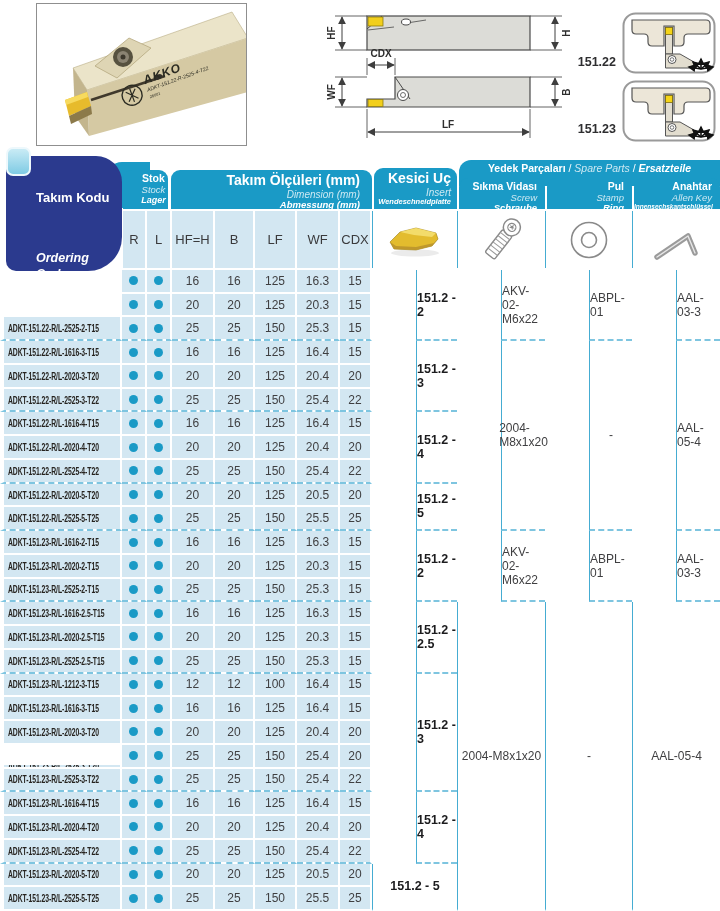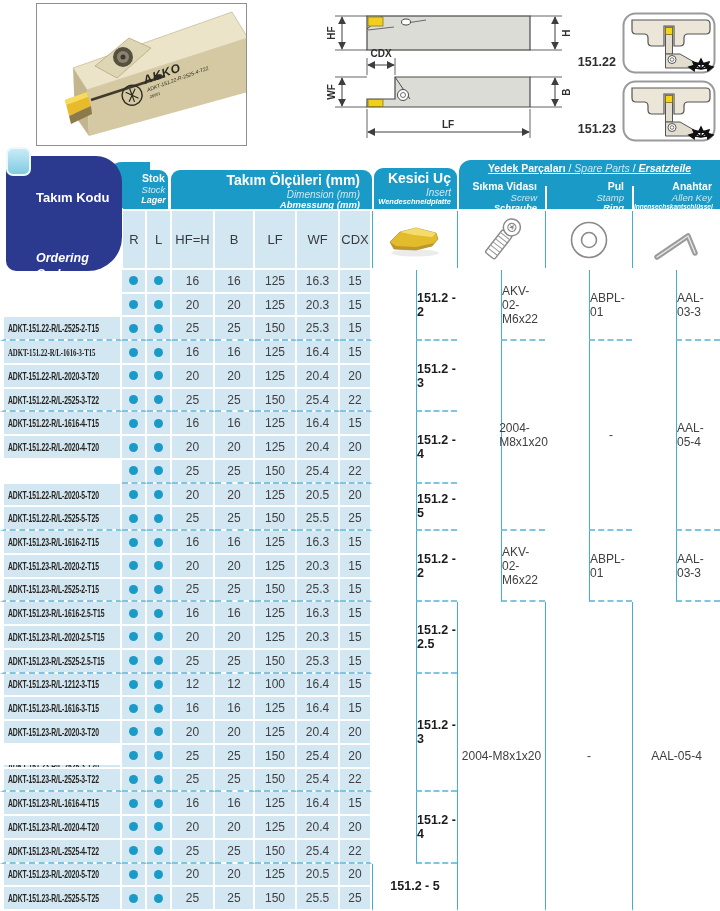--- a/index.html
+++ b/index.html
@@ -32,21 +32,21 @@
         box-sizing:border-box;text-align:right;padding:3px 8px 0 0;line-height:1.12;z-index:2;}
   .h-tr{font-weight:bold;font-size:14px;}
   .h-en{font-style:italic;font-size:10px;color:rgba(255,255,255,.78);}
   .h-de{font-weight:bold;font-style:italic;font-size:9.5px;}
   .stok-box{left:123px;top:170px;width:45px;height:39px;text-align:center;padding:3px 0 0 16px;}
   .stok-box .h-tr{font-size:10.5px;} .stok-box .h-en{font-size:9.5px;} .stok-box .h-de{font-size:9px;}
   .dims-box{left:171px;top:170px;width:201px;height:39px;padding-right:12px;}
   .insert-box{left:374px;top:168px;width:83px;height:41px;padding-right:6px;}
   .insert-box .h-de{font-size:7.5px;}
   .spare-band{position:absolute;left:459px;top:160px;width:261px;height:26px;background:#1a9ac6;
-              border-radius:12px 0 0 0;color:#fff;text-align:center;font-size:10.5px;line-height:16px;z-index:2;text-decoration:underline;}
+              border-radius:12px 0 0 0;color:#fff;text-align:center;font-size:10.5px;line-height:16px;z-index:2;}
   .sb-tr{font-weight:bold;} .sb-en{font-style:italic;color:rgba(255,255,255,.78);} .sb-de{font-weight:bold;font-style:italic;}
   .screw-box{left:459px;top:178px;width:86px;height:31px;}
   .pul-box{left:547px;top:178px;width:85px;height:31px;}
   .key-box{left:634px;top:178px;width:86px;height:31px;}
   .screw-box .h-tr,.pul-box .h-tr,.key-box .h-tr{font-size:10.5px;}
   .screw-box .h-en,.pul-box .h-en,.key-box .h-en{font-size:9.5px;}
   .key-box .h-de{font-size:6.5px;}
 
   .subh{position:absolute;left:123px;top:211px;width:249px;height:57px;display:flex;z-index:2;}
   .sc{background:#d3e7f2;border-right:2px solid #fff;box-sizing:border-box;display:flex;
@@ -299,21 +299,21 @@
         <span class="dot"></span>
       </div>
       <div class="lc ge" style="grid-area: 3 / 3;">
         <span class="dot"></span>
       </div>
       <div class="lc ge" style="grid-area: 3 / 4;">25</div>
       <div class="lc ge" style="grid-area: 3 / 5;">25</div>
       <div class="lc ge" style="grid-area: 3 / 6;">150</div>
       <div class="lc ge" style="grid-area: 3 / 7;">25.3</div>
       <div class="lc ge" style="grid-area: 3 / 8;">15</div>
-      <div class="lc codecell" style="grid-area: 4 / 1; font-family: Liberation Serif, serif;">
+      <div class="lc codecell" style="grid-area: 4 / 1;">
         <span class="codetext">ADKT-151.22-R/L-1616-3-T15</span>
       </div>
       <div class="lc" style="grid-area: 4 / 2;">
         <span class="dot"></span>
       </div>
       <div class="lc" style="grid-area: 4 / 3;">
         <span class="dot"></span>
       </div>
       <div class="lc" style="grid-area: 4 / 4;">16</div>
       <div class="lc" style="grid-area: 4 / 5;">16</div>
@@ -369,20 +369,23 @@
         <span class="dot"></span>
       </div>
       <div class="lc" style="grid-area: 8 / 3;">
         <span class="dot"></span>
       </div>
       <div class="lc" style="grid-area: 8 / 4;">20</div>
       <div class="lc" style="grid-area: 8 / 5;">20</div>
       <div class="lc" style="grid-area: 8 / 6;">125</div>
       <div class="lc" style="grid-area: 8 / 7;">20.4</div>
       <div class="lc" style="grid-area: 8 / 8;">20</div>
+      <div class="lc codecell ge" style="grid-area: 9 / 1;">
+        <span class="codetext">ADKT-151.22-R/L-2525-4-T22</span>
+      </div>
       <div class="lc ge" style="grid-area: 9 / 2;">
         <span class="dot"></span>
       </div>
       <div class="lc ge" style="grid-area: 9 / 3;">
         <span class="dot"></span>
       </div>
       <div class="lc ge" style="grid-area: 9 / 4;">25</div>
       <div class="lc ge" style="grid-area: 9 / 5;">25</div>
       <div class="lc ge" style="grid-area: 9 / 6;">150</div>
       <div class="lc ge" style="grid-area: 9 / 7;">25.4</div>

